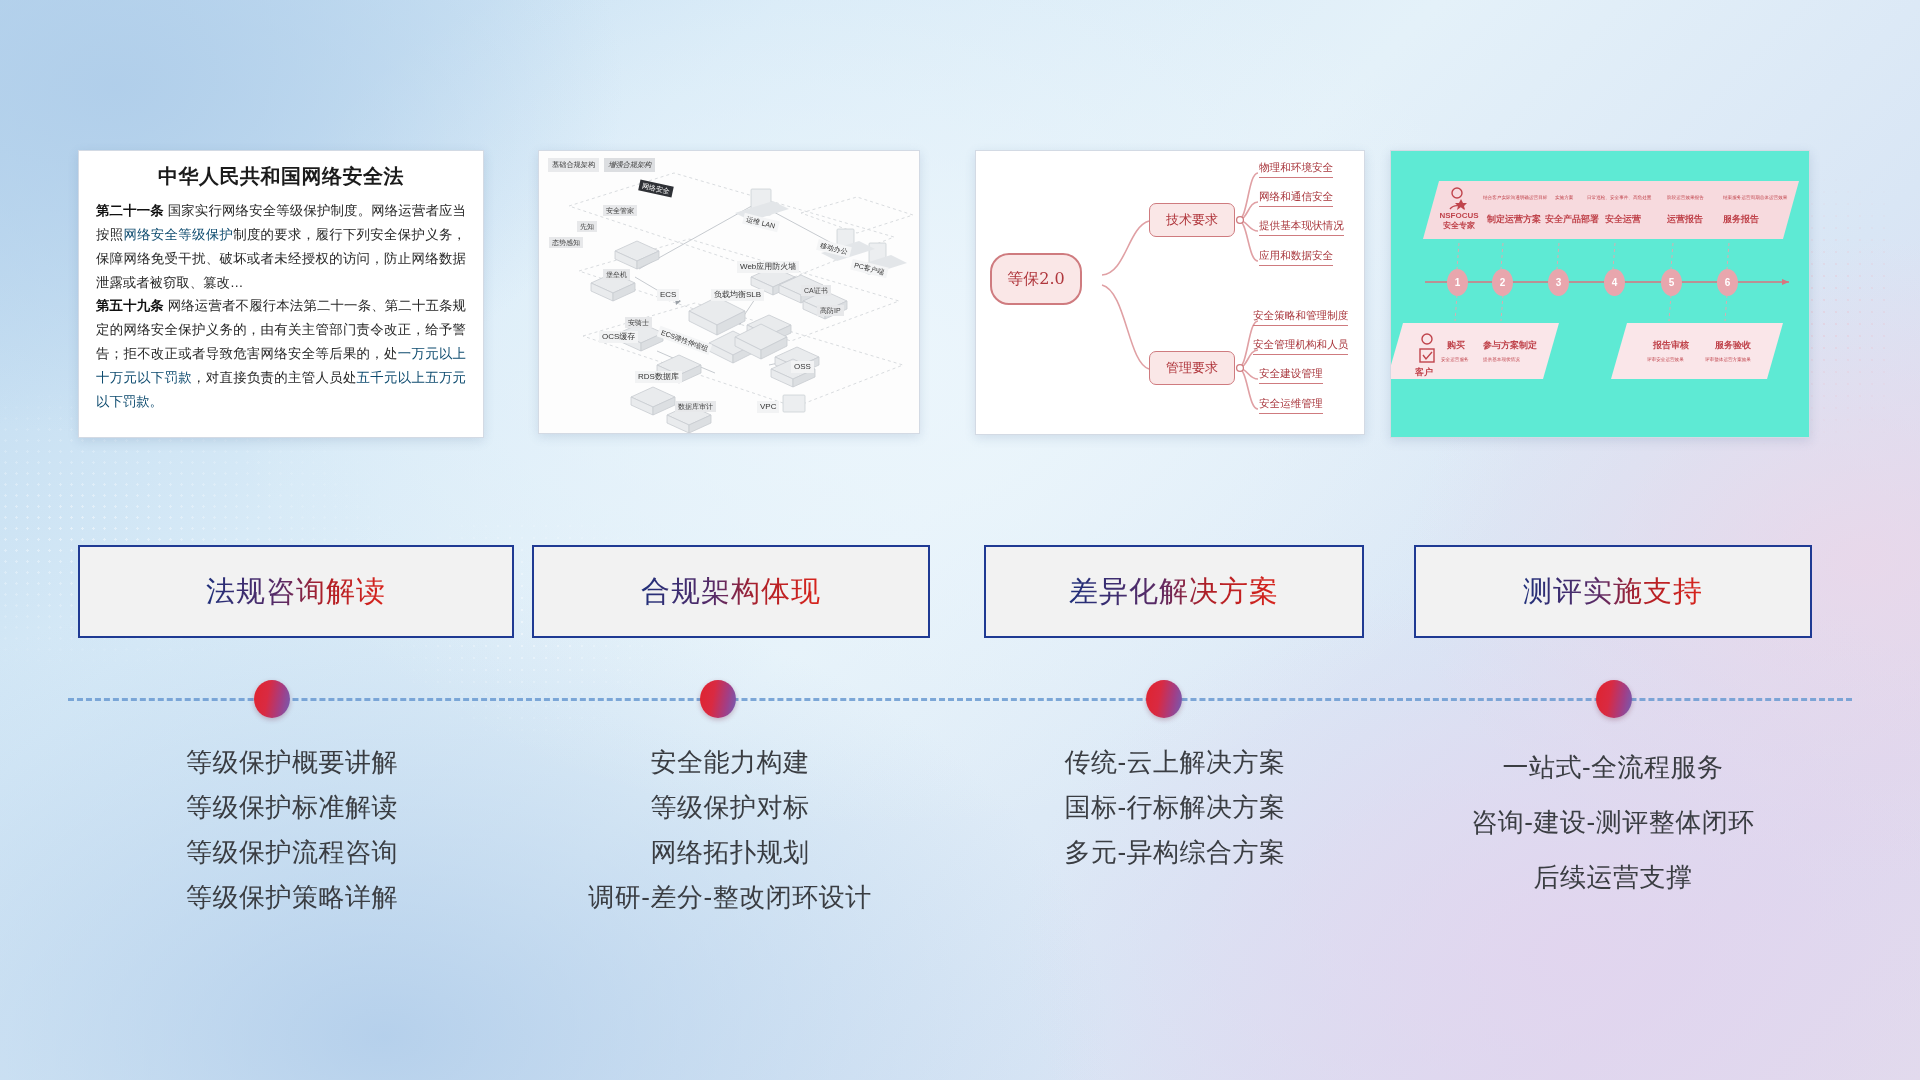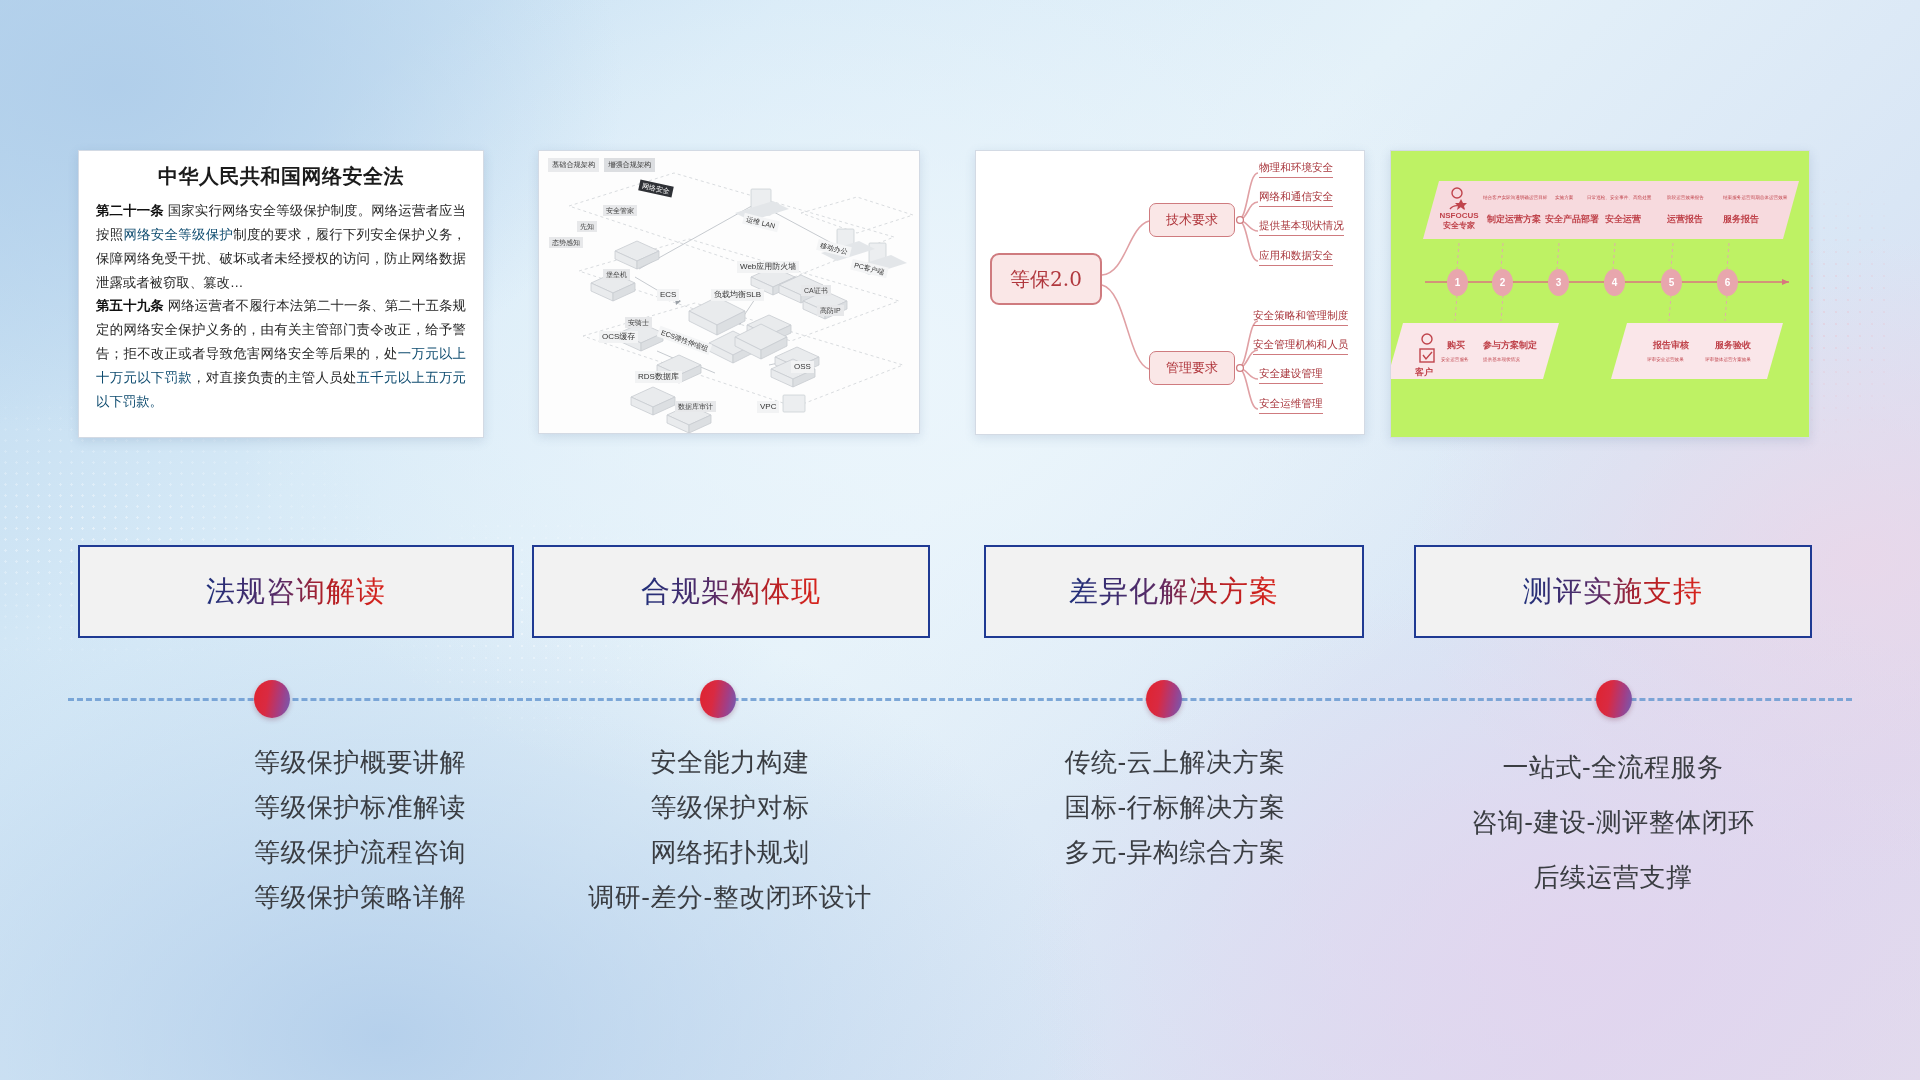--- a/index.html
+++ b/index.html
@@ -72,52 +72,52 @@
   .law .hl { color: #0c4a6e; }
 
   
   .arch { position: relative; width: 100%; height: 100%; background: #fdfdfd; padding-left: 40px; }
   .arch svg { position: absolute; inset: 0; }
   .arch .tabs { position: absolute; left: 9px; top: 7px; display: flex; gap: 5px; }
   .arch .tab {
     font-size: 7.2px; color: #3c3c3c; background: #e9eaec;
     padding: 2px 4px; white-space: nowrap;
   }
-  .arch .tab.dark { background: #dcdee1; }
+  .arch .tab.dark { background: #dcdee1; font-style: italic; }
   .alab {
     position: absolute; font-size: 7px; color: #3f3f3f;
     background: #e7e8ea; padding: 1.5px 3px; white-space: nowrap; line-height: 1.1;
   }
   .alab.plain { background: #f4f5f6; color: #333; }
   .alab.dark { background: #2f3136; color: #fff; }
   .alab.big { font-size: 8px; background: #f2f3f4; }
 
   
   .mind { position: relative; width: 100%; height: 100%; background: #fff; }
   .mind svg { position: absolute; inset: 0; }
   .mnode {
     position: absolute; background: #fae7e7; border: 1.6px solid #cf7b7f;
     border-radius: 7px; color: #b0373d; font-size: 13px;
     display: flex; align-items: center; justify-content: center;
     font-family: "DejaVu Serif", "Liberation Serif", serif;
   }
   #mind-root {
-    left: 14px; top: 102px; width: 112px; height: 52px;
-    font-size: 20px; border-width: 2.4px; border-radius: 9px;
+    left: 14px; top: 102px; width: 92px; height: 52px;
+    font-size: 16px; border-width: 2.4px; border-radius: 19px;
   }
   #mind-tech { left: 173px; top: 52px;  width: 86px; height: 34px; }
   #mind-mgmt { left: 173px; top: 200px; width: 86px; height: 34px; }
   .mleaf {
     position: absolute; color: #a8353b; font-size: 10.6px; white-space: nowrap;
     font-family: "DejaVu Serif", "Liberation Serif", serif;
     padding-bottom: 2px; border-bottom: 1.8px solid #cf7b7f;
   }
 
   
-  .nsf { position: relative; width: 100%; height: 100%; background: #bef264; }
+  .nsf { position: relative; width: 100%; height: 100%; background: #5eead4; }
   .nsf svg { position: absolute; inset: 0; }
   .nsf-txt { position: absolute; white-space: nowrap; color: #c0444c; }
   .nsf-main { font-size: 9px; font-weight: bold; }
   .nsf-sub  { font-size: 4.6px; }
   .nsf-brand { font-size: 8px; font-weight: bold; text-align: center; line-height: 1.25; }
   .nsf-num {
     position: absolute; width: 21px; height: 27px; border-radius: 50%;
     background: #e8a6ad; color: #fff; font-size: 10px; font-weight: bold;
     display: flex; align-items: center; justify-content: center;
   }
@@ -158,21 +158,21 @@
     box-shadow: 0 2px 5px rgba(120,40,70,0.30);
   }
   #tl-dot-1 { left: 254px; }
   #tl-dot-2 { left: 700px; }
   #tl-dot-3 { left: 1146px; }
   #tl-dot-4 { left: 1596px; }
 
   
   .cols { position: absolute; top: 740px; left: 0; width: 1920px; }
   .col { position: absolute; top: 0; text-align: center; }
-  #col-1 { left: 62px;   width: 404px; text-align: right; }
+  #col-1 { left: 90px;   width: 404px; }
   #col-2 { left: 525px;  width: 410px; }
   #col-3 { left: 975px;  width: 400px; }
   #col-4 { left: 1410px; width: 406px; }
   .col .li {
     font-size: 26px; color: #3a3d42; line-height: 1.0;
     padding: 9px 0 10px 0; letter-spacing: .5px;
   }
   #col-4 .li { padding: 14px 0 15px 0; }
 </style>
 </head>

